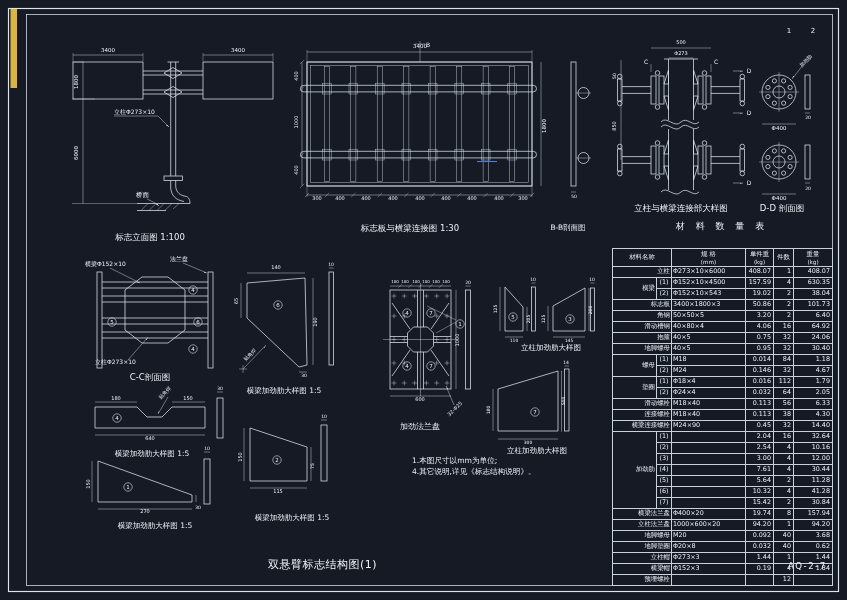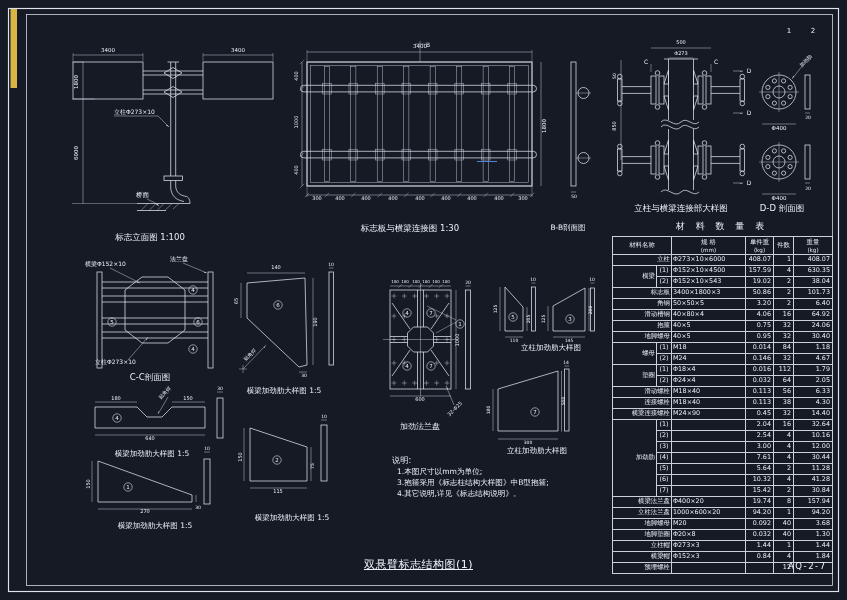--- a/index.html
+++ b/index.html
@@ -9,36 +9,36 @@
   svg text{fill:#eaeff7;stroke:none;font-family:"DejaVu Sans",sans-serif;}
   .ln{stroke:#dde4ee;stroke-width:.75;fill:none;}
   .thin{stroke:#c9d1dd;stroke-width:.45;fill:none;}
   .thick{stroke-width:1.15;}
   .dim{stroke:#c4cdda;stroke-width:.5;fill:none;marker-start:url(#tk);marker-end:url(#tk);}
   .ext{stroke:#c4cdda;stroke-width:.4;fill:none;}
   .lead{stroke:#c9d1dd;stroke-width:.5;fill:none;marker-end:url(#ar);}
   .blue{stroke:#4d7fd6;stroke-width:1.1;}
   .bubble circle{stroke:#dde4ee;stroke-width:.6;fill:none;}
   .mat{position:absolute;left:612px;top:220px;width:220px;color:#eaeff7;}
-  .mat-title{text-align:center;font-size:9px;letter-spacing:4px;margin-bottom:3px;}
+  .mat-title{text-align:center;font-size:9px;letter-spacing:4px;margin-bottom:15px;}
   .mat table{border-collapse:collapse;width:100%;table-layout:fixed;}
   .mat td,.mat th{border:1px solid #c9d1dd;font-size:6.4px;line-height:9.4px;height:10px;
       padding:0 1px;overflow:hidden;white-space:nowrap;font-weight:normal;}
   .mat th{height:17px;text-align:center;margin-left:30px;}
   .mat th .u{font-size:5.6px;line-height:6px;}
   .mat td.nm{text-align:right;}
   .mat td.sub{text-align:center;}
   .mat td.sp{}
   .mat td.num{text-align:right;padding-right:2px;}
   .notes{position:absolute;left:392px;top:455px;width:195px;color:#eaeff7;
          font-size:7.6px;line-height:11px;}
   .notes .heading{font-size:8.2px;}
-  .note-line{padding-left:5px;}
-  .title-main{position:absolute;left:268px;top:557px;width:205px;text-align:right;
-              color:#f0f4fa;font-size:11px;letter-spacing:.5px;text-decoration:underline;}
+  .note-line{padding-left:5px;margin-left:15px;}
+  .title-main{position:absolute;left:268px;top:557px;width:205px;text-align:left;
+              color:#f0f4fa;font-size:11px;letter-spacing:.5px;}
   .dwg-no{position:absolute;left:766px;top:561px;color:#f0f4fa;font-size:8.5px;letter-spacing:1.5px;margin-left:22px;}
 </style>
 </head>
 <body>
 
 <div class="sheet">
 <svg width="847" height="600" viewBox="0 0 847 600">
   <defs>
     <marker id="tk" markerWidth="8" markerHeight="8" refX="0" refY="0" orient="auto" markerUnits="userSpaceOnUse">
       <path d="M-2.2,2.2 L2.2,-2.2" stroke="#c4cdda" stroke-width="0.7"></path>
@@ -658,51 +658,49 @@
             <td class="sp">M20</td>
             <td class="num">0.092</td>
             <td class="num">40</td>
             <td class="num">3.68</td>
           </tr>
           <tr>
             <td colspan="2" class="nm">地脚垫圈</td>
             <td class="sp">Φ20×8</td>
             <td class="num">0.032</td>
             <td class="num">40</td>
-            <td class="num">1.30</td>
+            <td class="num">0.62</td>
           </tr>
           <tr>
             <td colspan="2" class="nm">立柱帽</td>
             <td class="sp">Φ273×3</td>
             <td class="num">1.44</td>
             <td class="num">1</td>
             <td class="num">1.44</td>
           </tr>
           <tr>
             <td colspan="2" class="nm">横梁帽</td>
             <td class="sp">Φ152×3</td>
-            <td class="num">0.84</td>
+            <td class="num">0.19</td>
             <td class="num">4</td>
             <td class="num">1.84</td>
           </tr>
           <tr>
             <td colspan="2" class="nm">预埋螺栓</td>
             <td class="sp"></td>
             <td class="num"></td>
             <td class="num">12</td>
             <td class="num"></td>
           </tr>
         </tbody>
     </table>
   </div>
 
   <div class="notes">
-    <div class="heading">说明:</div>
     <div id="notes-list">
         <div class="note-line">1.本图尺寸以mm为单位;</div>
-        <div class="note-line">3.抱箍采用《标志柱结构大样图》中B型抱箍;</div>
         <div class="note-line">4.其它说明,详见《标志结构说明》。</div>
       </div>
   </div>
 
   <div class="title-main">双悬臂标志结构图(1)</div>
   <div class="dwg-no">AQ-2-7</div>
 </div>
 
 </body></html>

